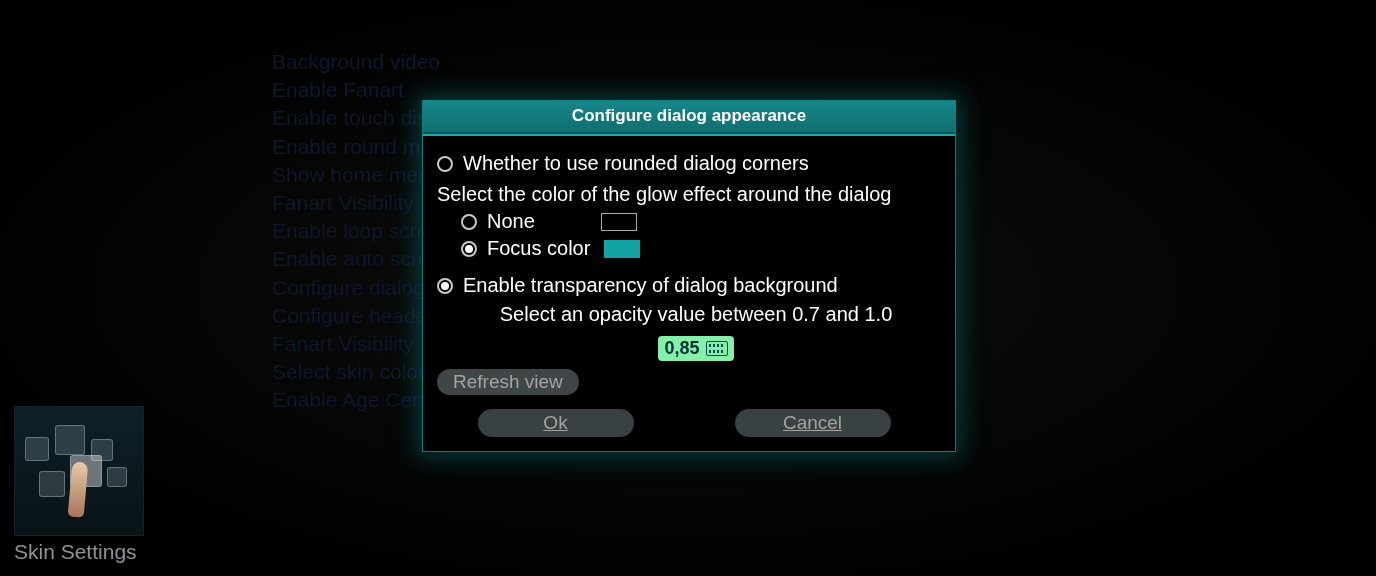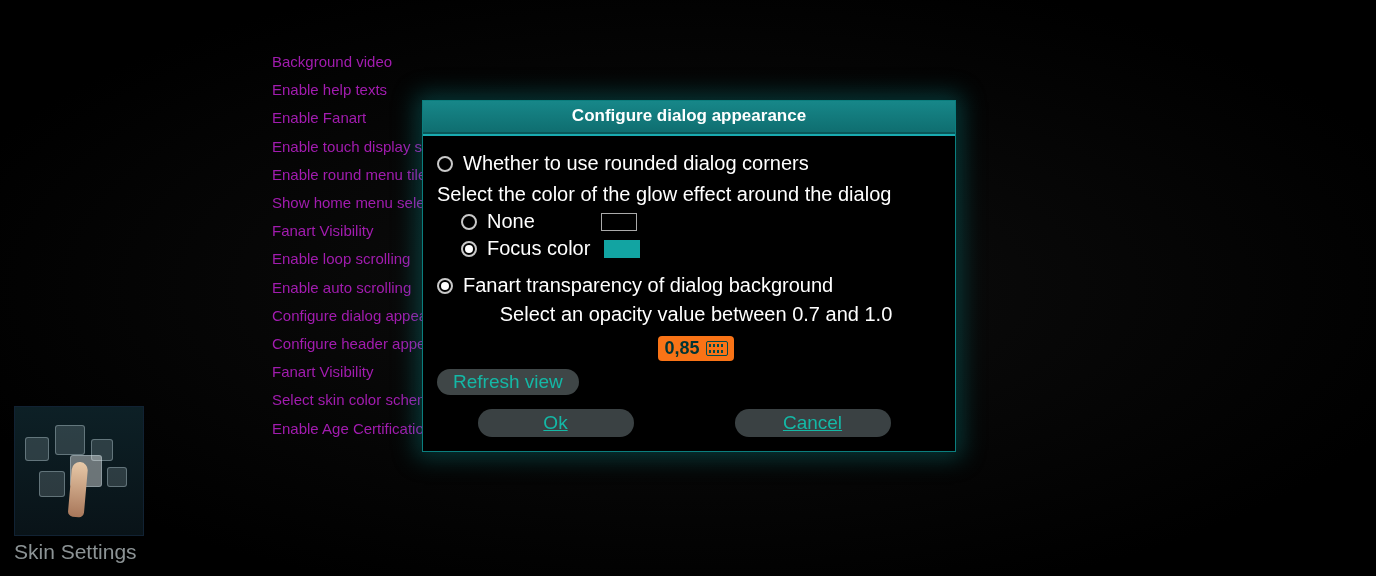--- a/index.html
+++ b/index.html
@@ -12,23 +12,23 @@
     color: #b0b3b5;
     overflow: hidden;
     position: relative;
   }
 
   
   .bg-list {
     position: absolute;
     top: 48px;
     left: 272px;
-    font-size: 15px;
+    font-size: 21px;
     line-height: 28.2px;
-    color: #a21caf;
+    color: #0f172a;
   }
   .bg-list div {
     white-space: nowrap;
   }
 
   
   .bl-panel {
     position: absolute;
     left: 14px;
     top: 406px;
@@ -141,21 +141,21 @@
   }
 
   .opacity-row {
     display: flex;
     align-items: center;
     gap: 10px;
     margin: 6px 0 8px 24px;
     flex-direction: column;
   }
   .opacity-field {
-    background: #f97316;
+    background: #86efac;
     color: #003434;
     font-weight: bold;
     border-radius: 4px;
     padding: 2px 6px;
     display: inline-flex;
     align-items: center;
     gap: 6px;
     font-size: 18px;
   }
   .kb-icon {
@@ -181,21 +181,21 @@
     left: 2px;
     bottom: 2px;
     right: 2px;
     height: 3px;
     background: repeating-linear-gradient(90deg, #004c4c 0 2px, transparent 2px 4px);
   }
 
   .pill-btn {
     display: inline-block;
     background: #444b4d;
-    color: #14b8a6;
+    color: #a3a3a3;
     border-radius: 14px;
     padding: 3px 18px;
     font-size: 19px;
     cursor: pointer;
     user-select: none;
   }
   .pill-btn.small {
     font-size: 19px;
     padding: 2px 16px;
     background: #3f4647;
@@ -213,21 +213,20 @@
     background: #3a4143;
     text-decoration: underline;
   }
 
 </style>
 </head>
 <body>
 
 <div class="bg-list">
   <div>Background video</div>
-  <div>Enable help texts</div>
   <div>Enable Fanart</div>
   <div>Enable touch display support</div>
   <div>Enable round menu tiles</div>
   <div>Show home menu selection</div>
   <div>Fanart Visibility</div>
   <div>Enable loop scrolling</div>
   <div>Enable auto scrolling</div>
   <div>Configure dialog appearance</div>
   <div>Configure header appearance</div>
   <div>Fanart Visibility</div>
@@ -266,21 +265,21 @@
       <span class="swatch sw-none"></span>
     </div>
     <div class="opt-row indent">
       <span class="circ checked"></span>
       <span style="min-width:100px">Focus color</span>
       <span class="swatch sw-focus"></span>
     </div>
 
     <div class="opt-row" style="margin-top:14px">
       <span class="circ checked"></span>
-      <span>Fanart transparency of dialog background</span>
+      <span>Enable transparency of dialog background</span>
     </div>
 
     <div class="opacity-row">
       <span>Select an opacity value between 0.7 and 1.0</span>
       <span class="opacity-field">
         <span>0,85</span>
         <span class="kb-icon"></span>
       </span>
     </div>
 

